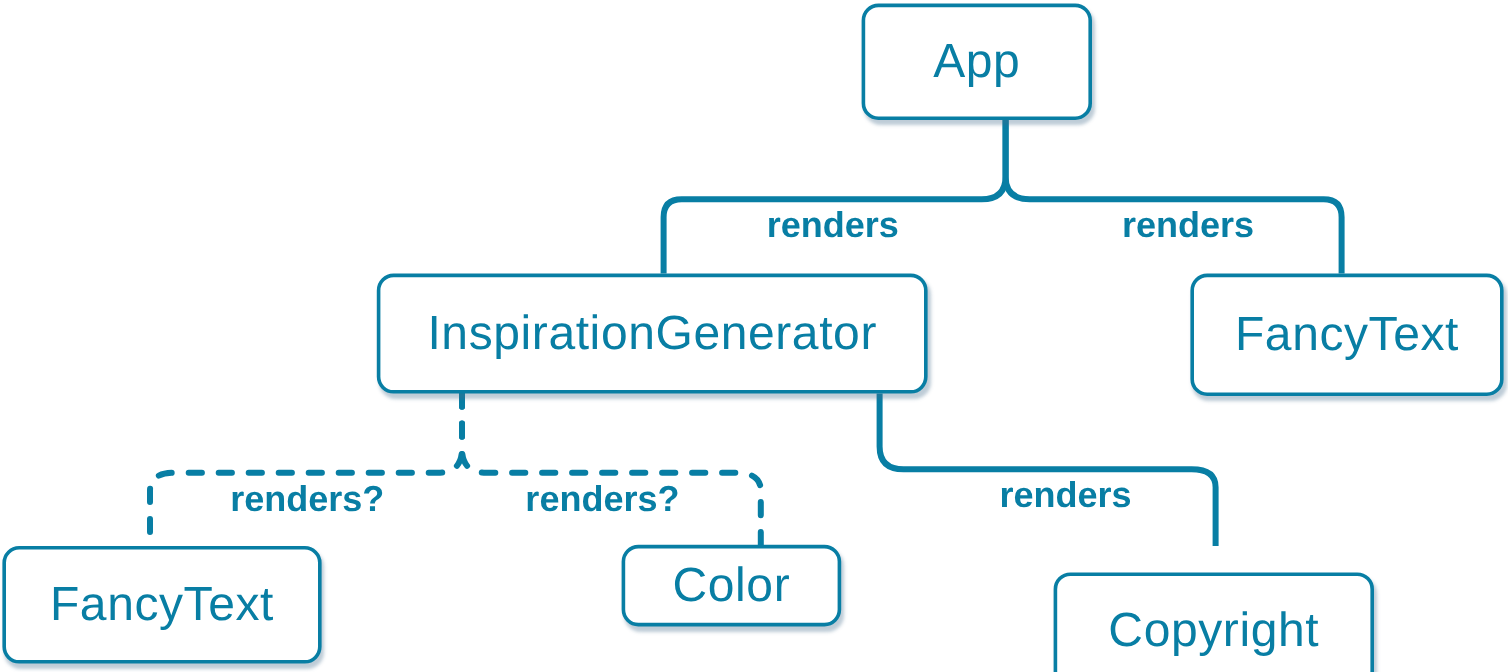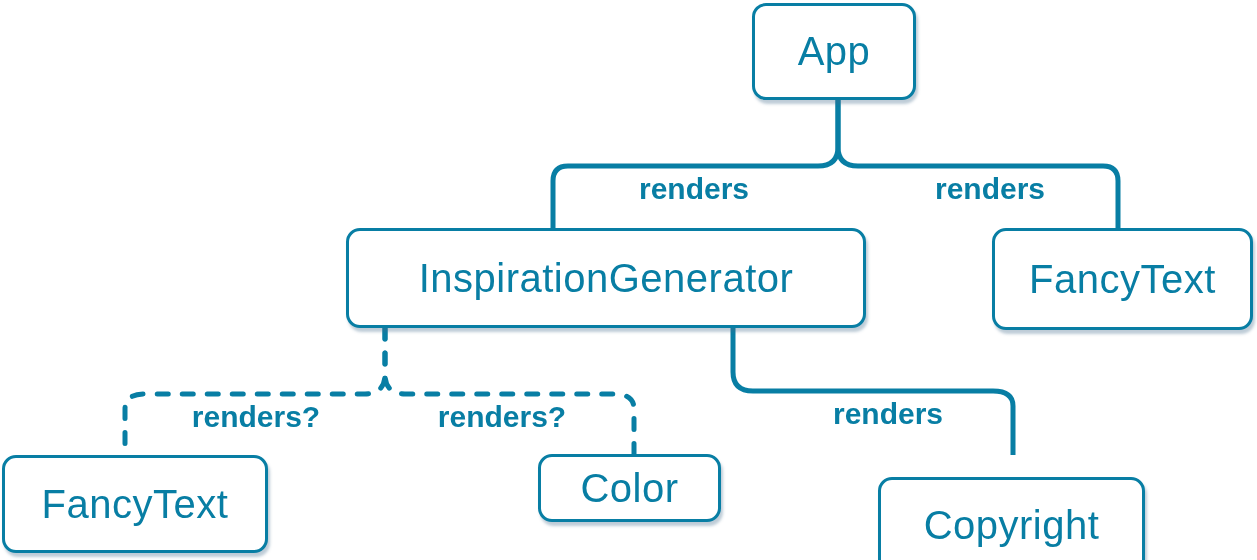--- a/index.html
+++ b/index.html
@@ -68,37 +68,37 @@
 <div class="stage">
 
   <svg class="edges" viewBox="0 0 1257 560" xmlns="http://www.w3.org/2000/svg">
     <path class="edge solid" d="M 838 100 L 838 147 Q 838 166 818 166 L 568 166 Q 553 166 553 181 L 553 228"></path>
     <path class="edge solid" d="M 838 100 L 838 147 Q 838 166 858 166 L 1103 166 Q 1118 166 1118 181 L 1118 228"></path>
     <path class="edge dashed" d="M 385 328 L 385 374 Q 385 394 365 394 L 145 394 Q 125 394 125 409 L 125 455"></path>
     <path class="edge dashed" d="M 385 328 L 385 374 Q 385 394 405 394 L 614 394 Q 634 394 634 409 L 634 455"></path>
     <path class="edge solid" d="M 733 328 L 733 372 Q 733 391 753 391 L 993 391 Q 1013 391 1013 406 L 1013 455"></path>
   </svg>
 
-  <div class="node" style="left:752px;top:3px;width:164px;height:97px;">
+  <div class="node" style="left:718px;top:3px;width:192px;height:97px;">
     <span>App</span>
   </div>
 
-  <div class="node" style="left:346px;top:228px;width:520px;height:100px;">
+  <div class="node" style="left:314px;top:228px;width:459px;height:100px;">
     <span>InspirationGenerator</span>
   </div>
 
   <div class="node" style="left:992px;top:228px;width:261px;height:102px;">
     <span>FancyText</span>
   </div>
 
   <div class="node" style="left:2px;top:455px;width:266px;height:98px;">
     <span>FancyText</span>
   </div>
 
-  <div class="node" style="left:538px;top:454px;width:183px;height:68px;">
+  <div class="node" style="left:518px;top:454px;width:183px;height:68px;">
     <span>Color</span>
   </div>
 
   <div class="node" style="left:878px;top:455px;width:267px;height:96px;margin-top:22px;">
     <span>Copyright</span>
   </div>
 
   <span class="edge-label" style="left:694px;top:166px;">renders</span>
 
   <span class="edge-label" style="left:990px;top:166px;">renders</span>

